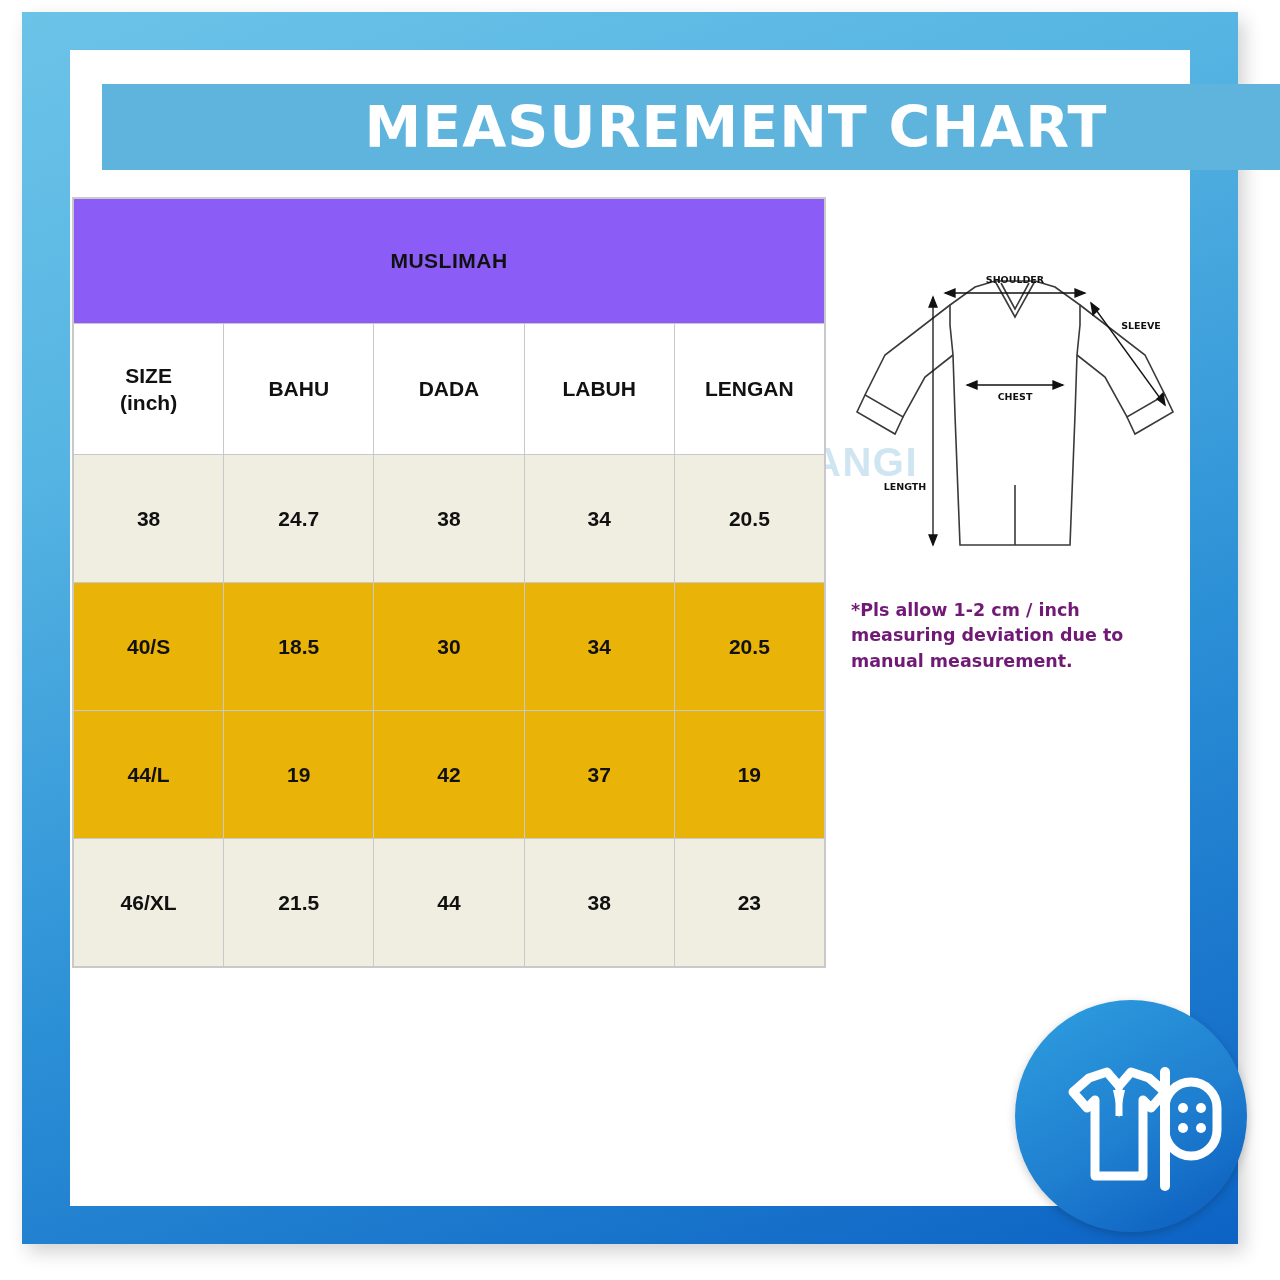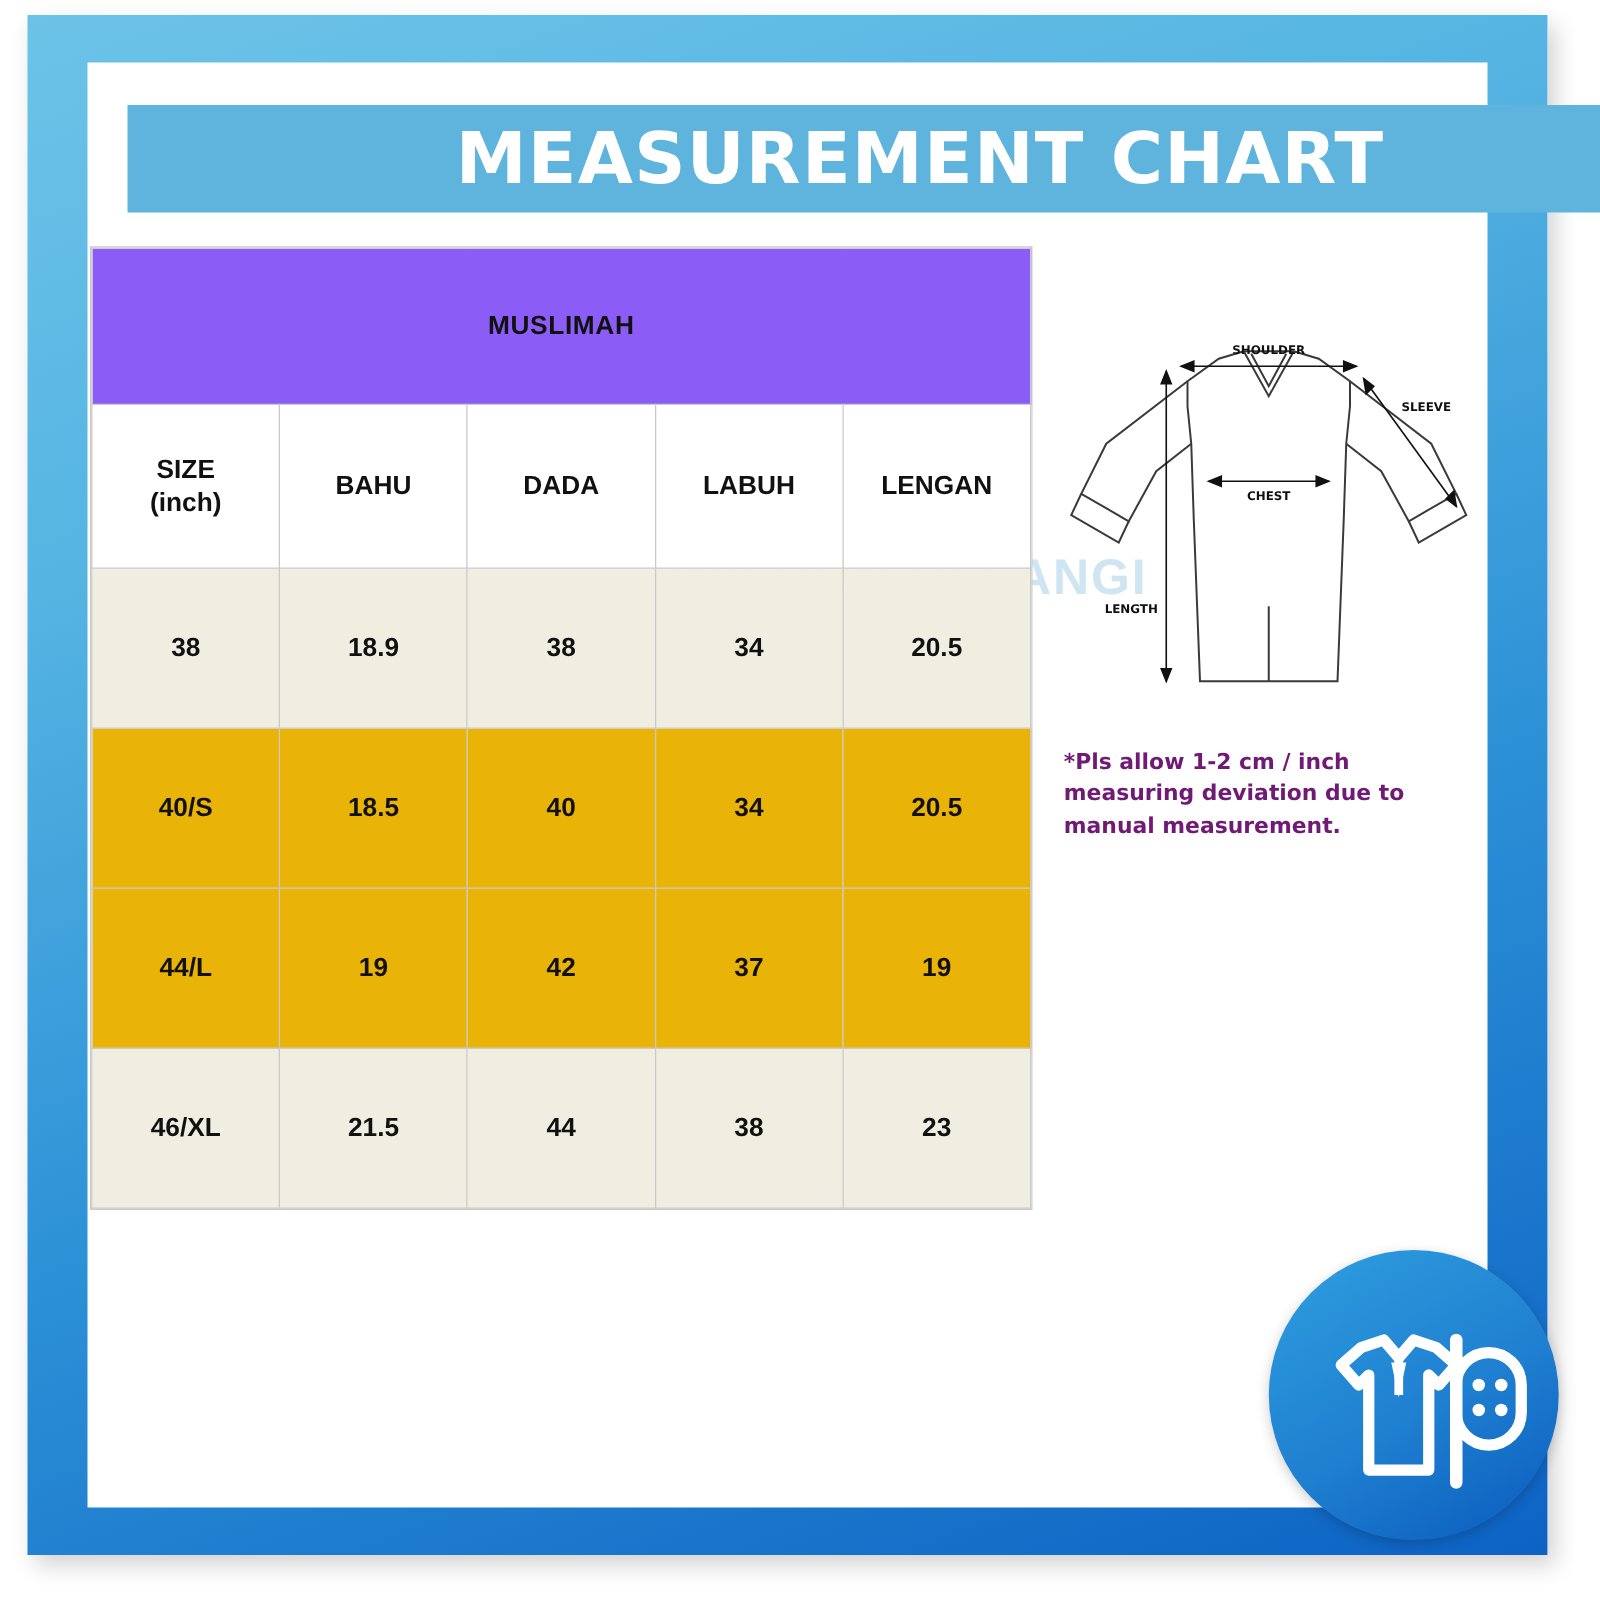--- a/index.html
+++ b/index.html
@@ -177,29 +177,29 @@
             <div>(inch)</div>
           </td>
           <td>BAHU</td>
           <td>DADA</td>
           <td>LABUH</td>
           <td>LENGAN</td>
         </tr>
 
         <tr class="data-row odd">
           <td>38</td>
-          <td>18.9</td>
+          <td>24.7</td>
           <td>38</td>
           <td>34</td>
           <td>20.5</td>
         </tr>
         <tr class="data-row even">
           <td>40/S</td>
           <td>18.5</td>
-          <td>40</td>
+          <td>30</td>
           <td>34</td>
           <td>20.5</td>
         </tr>
         <tr class="data-row even">
           <td>44/L</td>
           <td>19</td>
           <td>42</td>
           <td>37</td>
           <td>19</td>
         </tr>

